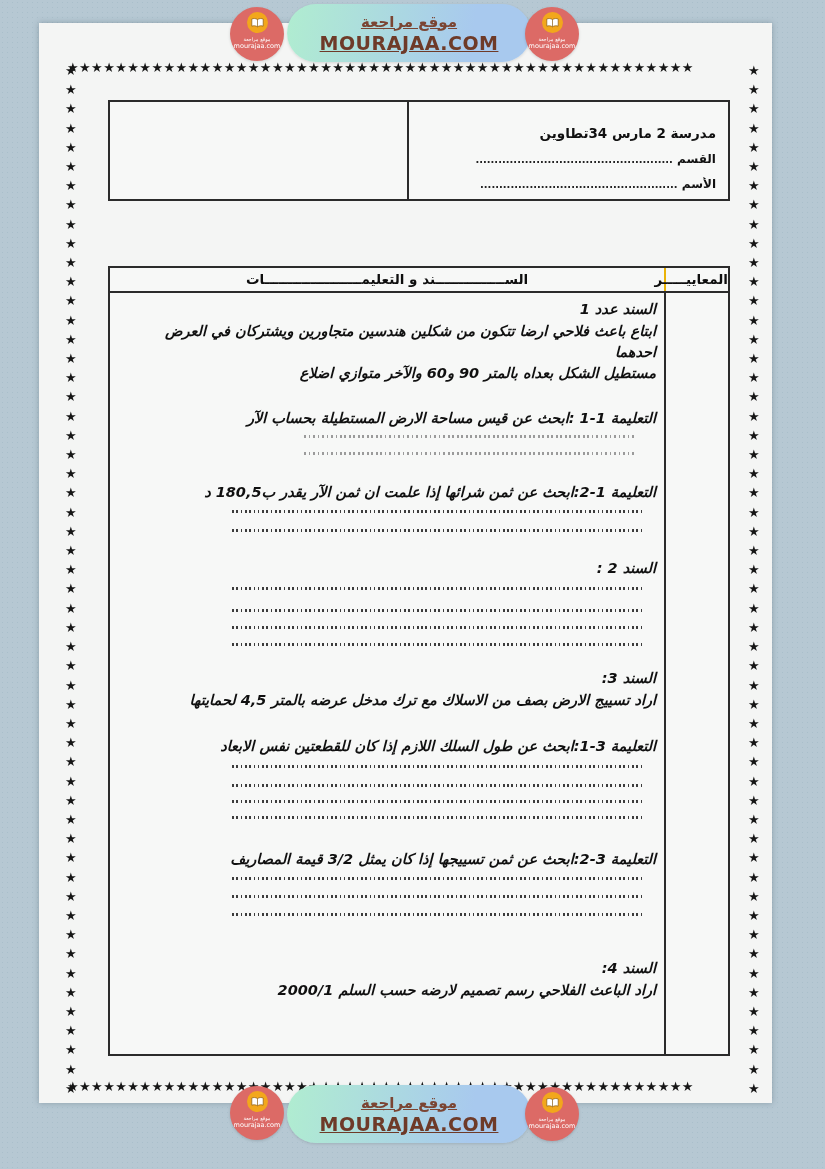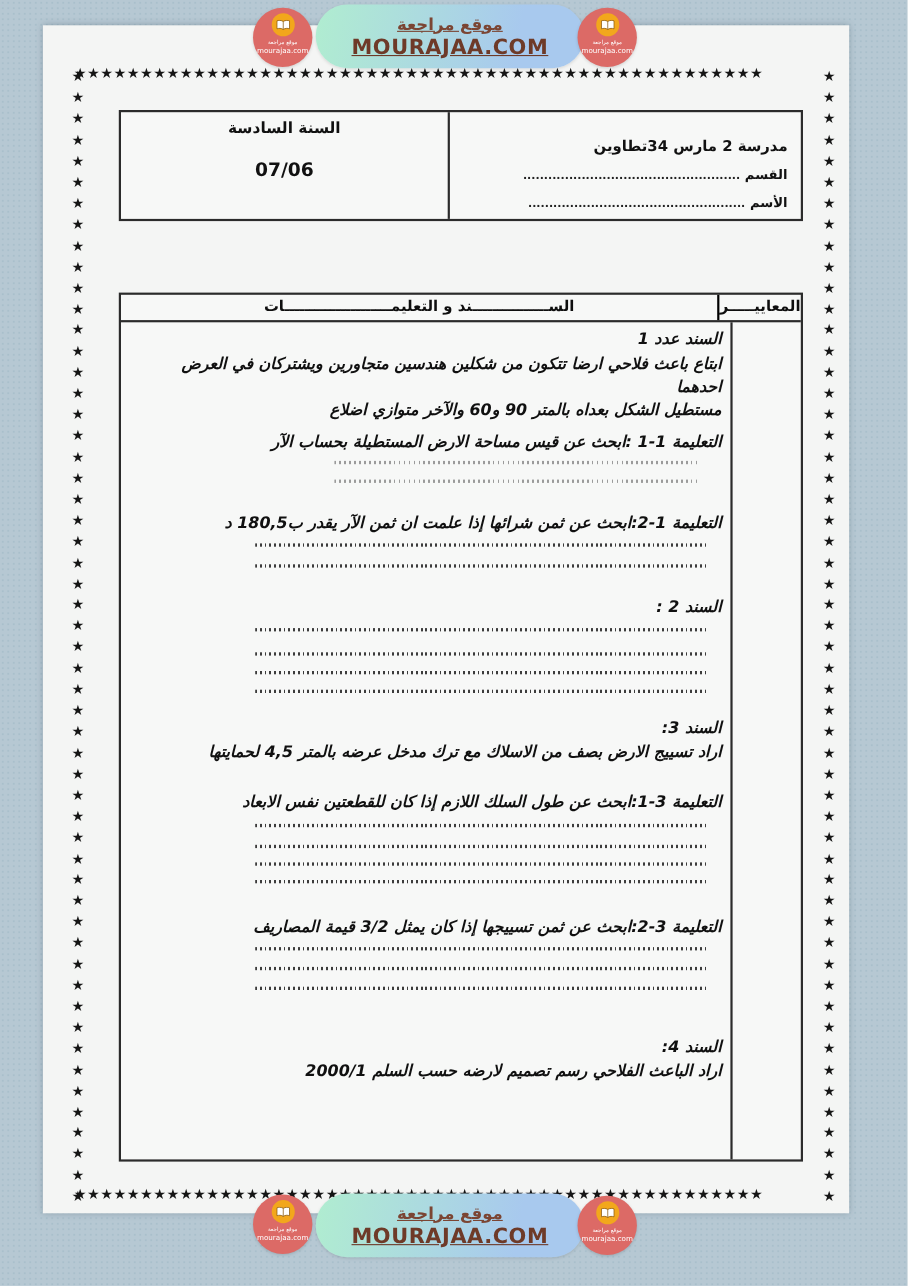--- a/index.html
+++ b/index.html
@@ -41,21 +41,21 @@
   .ht-grade { flex:1; text-align:center; font-size:14px; padding-top:7px; }
   .ht-grade .score { margin-top:20px; font-size:17px; direction:ltr; }
 
   
   .main-table {
     position:absolute; left:69px; top:243px; width:622px; height:790px;
     border:2px solid #2b2b2b; display:flex; flex-direction:column; direction:rtl;
     background:#f7f8f7; color:#0e0e0e;
   }
   .mt-head { display:flex; direction:rtl; border-bottom:2px solid #2b2b2b; height:25px; font-weight:bold; font-size:13.5px; }
-  .mt-head .crit { width:76px; border-left:2px solid #000000; text-align:center; line-height:23px; }
+  .mt-head .crit { width:64px; border-left:2px solid #eab308; text-align:right; line-height:23px; }
   .mt-head .cont { flex:1; text-align:center; line-height:23px; overflow:hidden; white-space:nowrap; }
   .mt-body { flex:1; display:flex; direction:rtl;font-style:italic; }
   .mt-body .crit { width:64px; border-left:2px solid #2b2b2b; }
   .mt-body .cont { flex:1; padding:4px 8px 0 12px; text-align:right; font-weight:bold; font-size:14.5px; line-height:21px; }
 
   .cont .para { color:#101010; }
   .t-line { white-space:nowrap; }
 
   .dots-line { height:3px; margin-left:auto;
     background-image:repeating-linear-gradient(90deg,#3c3c3c 0 1.6px, transparent 1.6px 4.3px); }
@@ -129,40 +129,36 @@
       <div class="rtl">مدرسة 2 مارس 34تطاوين</div>
       <div class="fill-row">
         <span>القسم</span>
         <span class="dots">....................................................</span>
       </div>
       <div class="fill-row">
         <span>الأسم</span>
         <span class="dots">....................................................</span>
       </div>
     </div>
-    <div class="ht-cell ht-grade">
-      <div>السنة السادسة</div>
-      <div class="score">07/06</div>
-    </div>
   </div>
 
   <div class="main-table">
     <div class="mt-head">
       <div class="crit">المعاييـــــر</div>
       <div class="cont">الســـــــــــــــند و التعليمـــــــــــــــــــــات</div>
     </div>
     <div class="mt-body">
       <div class="crit"></div>
       <div class="cont">
 
         <div class="para" style="margin-top:2px">السند عدد 1</div>
         <div class="para" style="margin-top:1px">ابتاع باعث  فلاحي ارضا تتكون من شكلين هندسين متجاورين ويشتركان في العرض احدهما</div>
         <div class="para">مستطيل الشكل بعداه بالمتر  90  و60 والآخر متوازي اضلاع</div>
 
-        <div class="para t-line" style="margin-top:8px">التعليمة 1-1 :ابحث عن قيس مساحة الارض المستطيلة بحساب الآر</div>
+        <div class="para t-line" style="margin-top:24px">التعليمة 1-1 :ابحث عن قيس مساحة الارض المستطيلة بحساب الآر</div>
         <div class="dots-line short" style="margin-top:6px"></div>
         <div class="dots-line short" style="margin-top:14px"></div>
 
         <div class="para t-line" style="margin-top:27px">التعليمة 1-2:ابحث عن ثمن شرائها إذا علمت ان ثمن الآر يقدر ب180,5 د</div>
         <div class="dots-line std" style="margin-top:7px"></div>
         <div class="dots-line std" style="margin-top:16px"></div>
 
         <div class="para" style="margin-top:26px">السند 2 :</div>
 
         <div class="dots-line std" style="margin-top:8px"></div>

